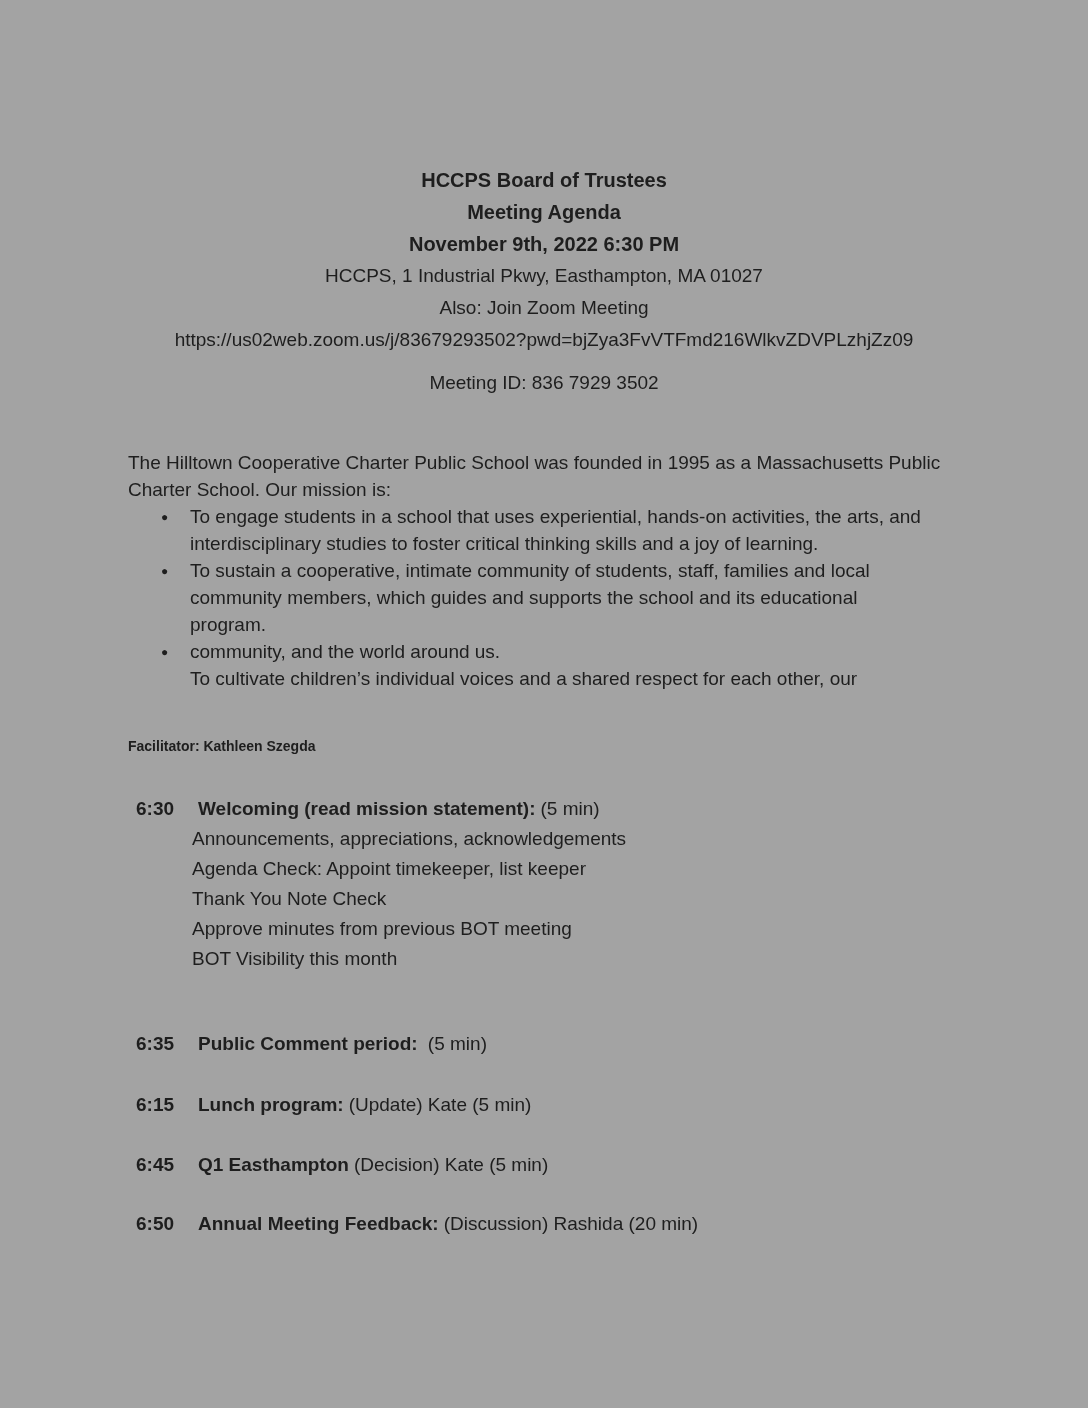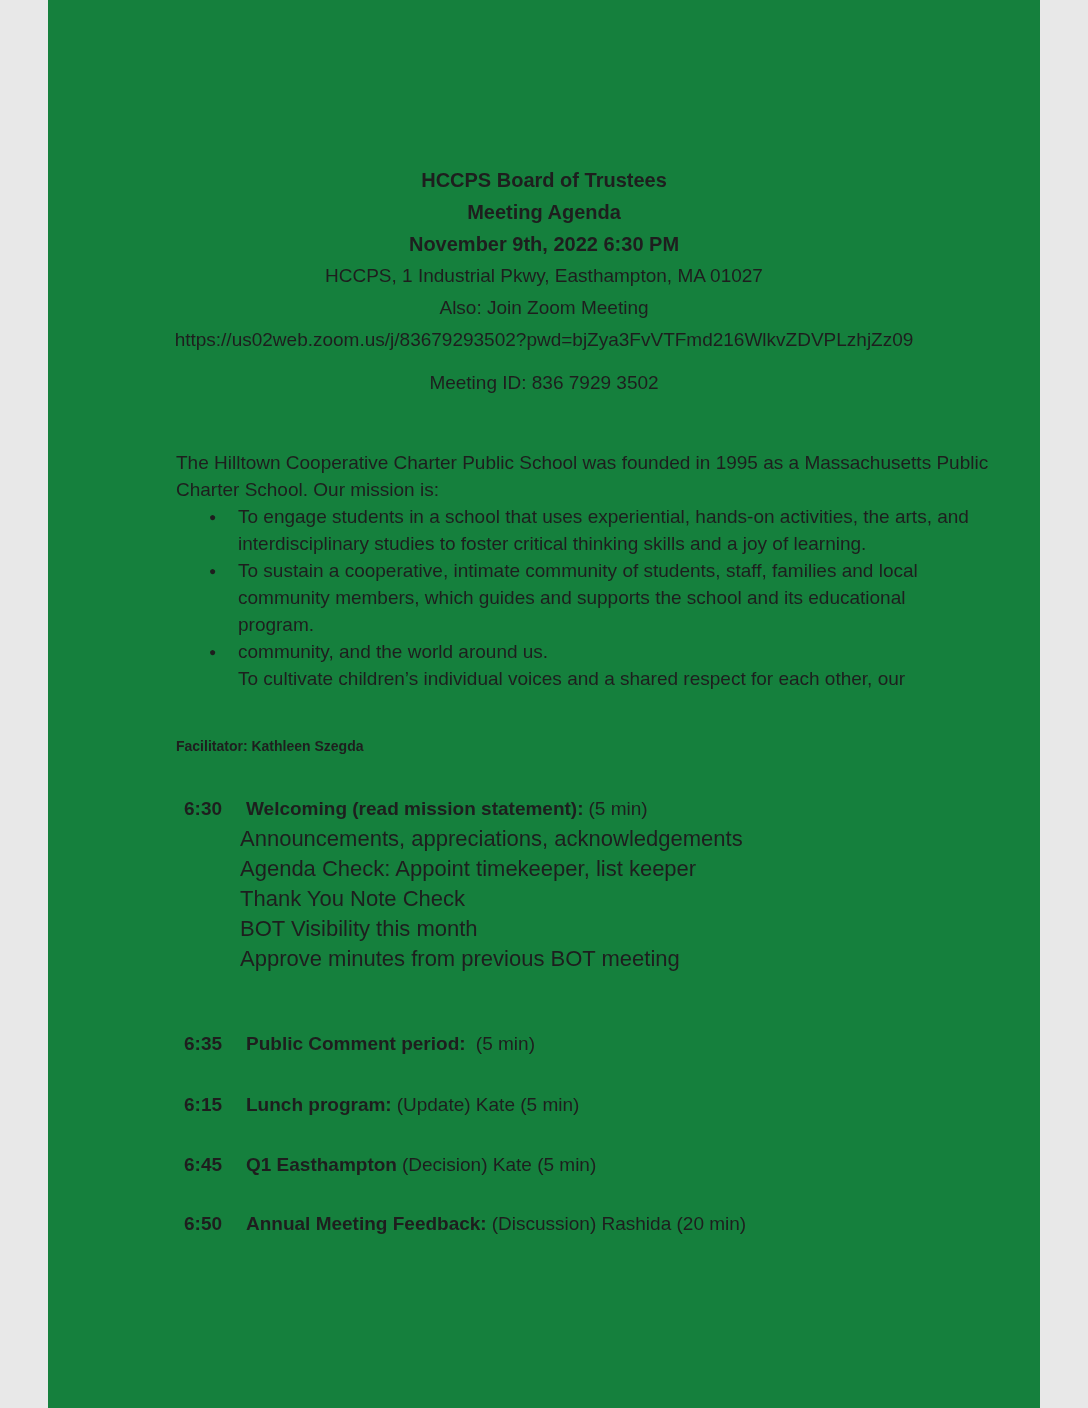--- a/index.html
+++ b/index.html
@@ -1,22 +1,22 @@
 <!DOCTYPE html>
 <html><head>
 <meta charset="utf-8">
 <style>
   html, body { margin: 0; padding: 0; }
   body { background: #e8e8e8; }
   .page {
     position: relative;
-    width: 992px;
+    width: 1088px;
     height: 1408px;
     margin: 0 auto;
-    background: #15803d;
+    background: #a3a3a3;
     font-family: "Liberation Sans", sans-serif;
     color: #1e1e1e;
     overflow: hidden;
   }
   .b { font-weight: 700; }
   .nowrap { white-space: nowrap; }
 
   
   .doc-header {
     position: absolute;
@@ -64,21 +64,21 @@
     left: 128px;
     font-size: 19px;
     white-space: nowrap;
     margin-left: 8px;
   }
   .agenda-row .time { display: inline-block; width: 62px; }
   .agenda-row .detail { margin-left: 5px; }
   .sublines {
     position: absolute;
     left: 192px;
-    font-size: 22px;
+    font-size: 19px;
     line-height: 30px;
     white-space: nowrap;
   }
 </style>
 </head>
 <body>
 
 <div class="page">
 
   <header class="doc-header">
@@ -120,22 +120,22 @@
 
   <div class="facilitator b">Facilitator: Kathleen Szegda</div>
 
   <div class="agenda-row" style="top:798px">
     <span class="time b">6:30</span><span class="title b">Welcoming (read mission statement):</span><span class="detail">(5 min)</span>
   </div>
   <div class="sublines" style="top:824px">
     <div>Announcements, appreciations, acknowledgements</div>
     <div>Agenda Check: Appoint timekeeper, list keeper</div>
     <div>Thank You Note Check</div>
+    <div>Approve minutes from previous BOT meeting</div>
     <div>BOT Visibility this month</div>
-    <div>Approve minutes from previous BOT meeting</div>
   </div>
 
   <div class="agenda-row" style="top:1033px">
     <span class="time b">6:35</span><span class="title b">Public Comment period:</span><span class="detail"> (5 min)</span>
   </div>
 
   <div class="agenda-row" style="top:1094px">
     <span class="time b">6:15</span><span class="title b">Lunch program:</span><span class="detail">(Update) Kate (5 min)</span>
   </div>
 

